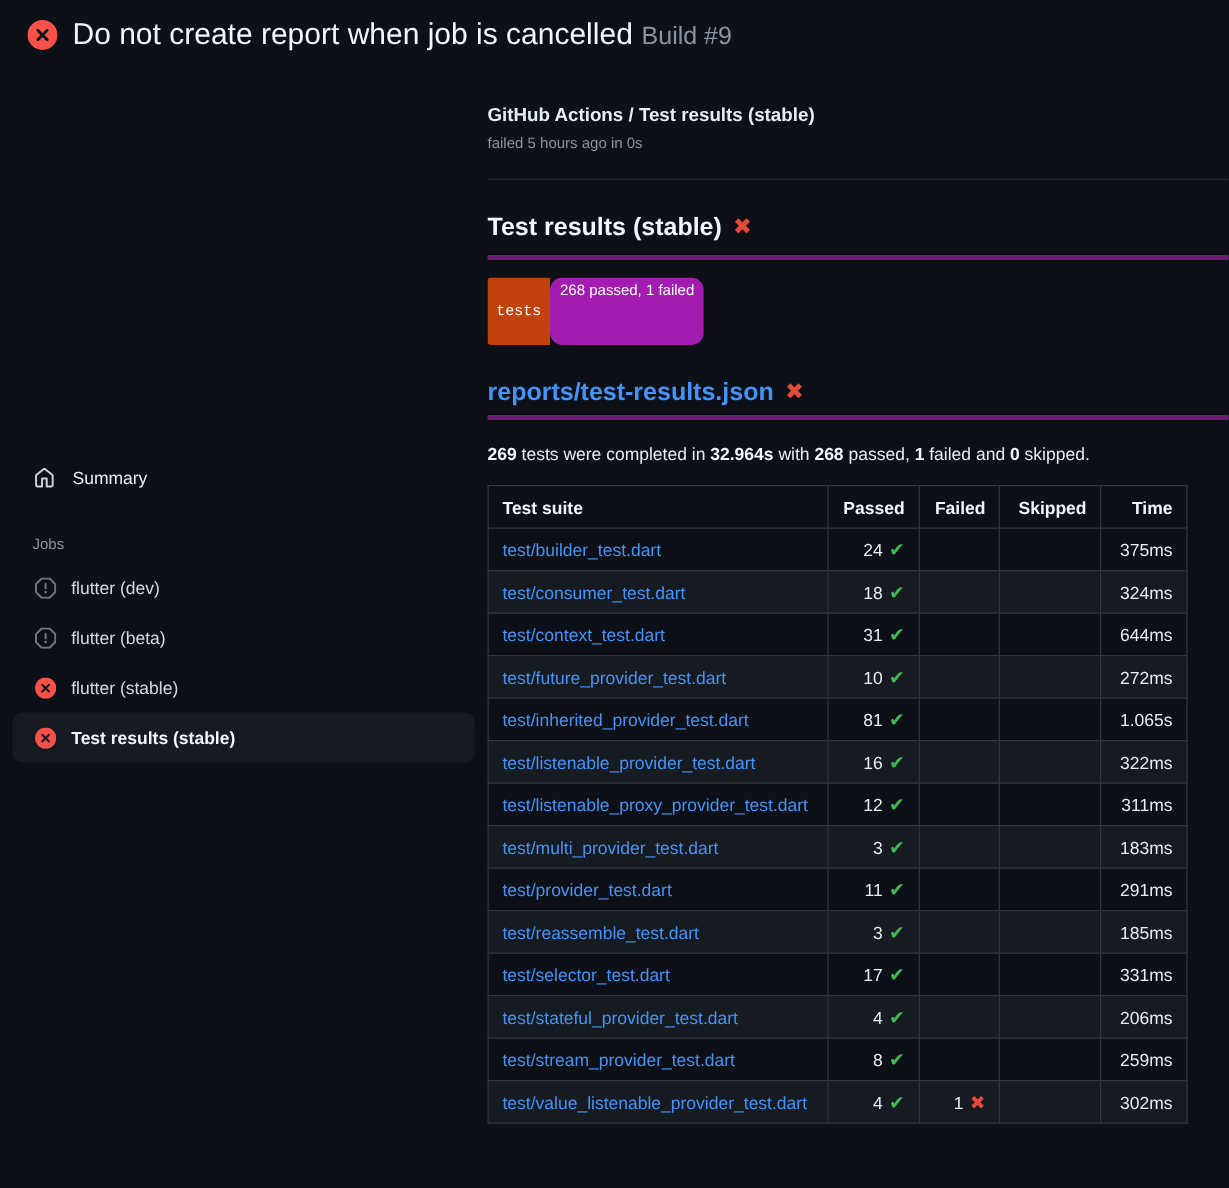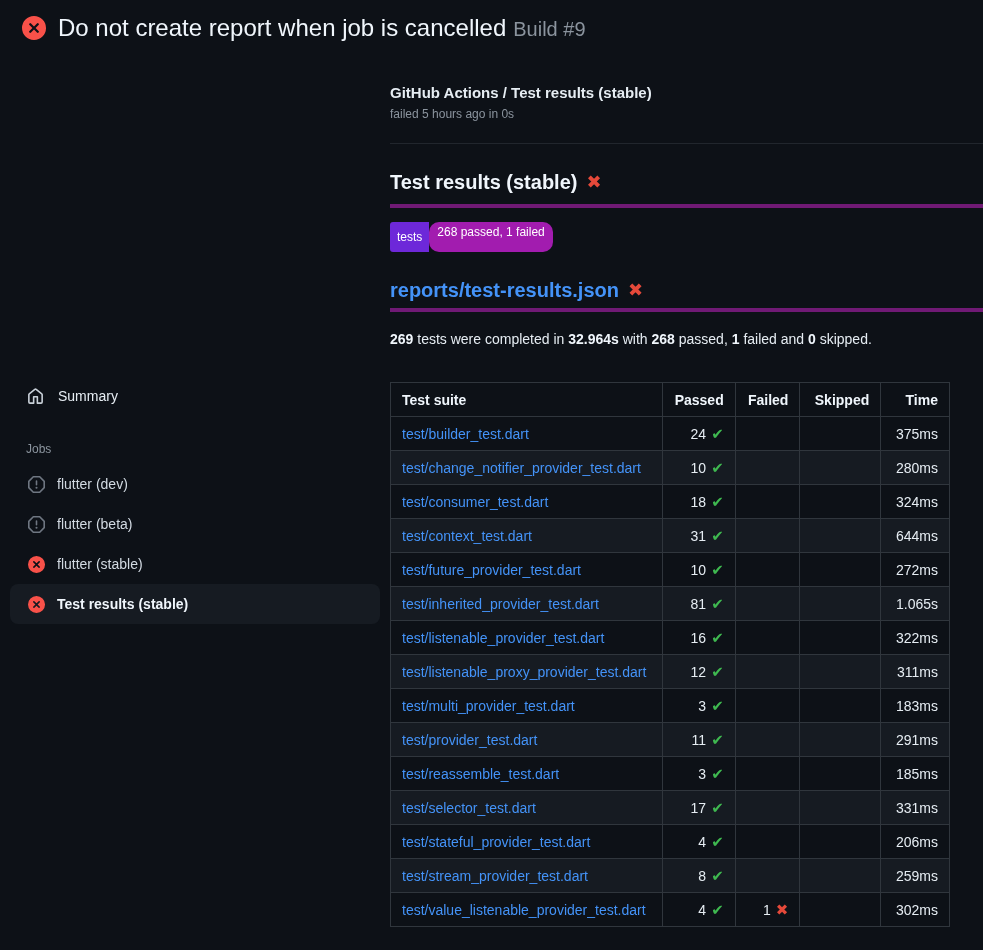--- a/index.html
+++ b/index.html
@@ -68,29 +68,29 @@
     color: #e5493a; font-weight: bold; font-size: 18px;
     margin-left: 9px; vertical-align: 1px;
   }
 
   
   .badge {
     display: inline-flex; margin-top: 14px;
     border-radius: 3px; overflow: hidden;
     font-size: 12px; line-height: 20px; color: #fff;
   }
-  .badge .badge-label { background: #6d28d9; padding: 5px 7px; }
+  .badge .badge-label { background: #c2410c; padding: 17px 7px; font-family: Liberation Mono, monospace; }
   .badge .badge-value { background: #a21caf; padding: 0 8px; border-radius: 10px; }
 
   .summary-line { margin-top: 19px; font-size: 14px; color: #e6edf3; }
   .summary-line b { color: #f0f6fc; }
 
   
   table.results {
-    margin-top: 35px;
+    margin-top: 17px;
     border-collapse: collapse;
     width: 560px;
     font-size: 14px;
   }
   table.results th, table.results td {
     border: 1px solid #30363d;
     height: 34px;
     padding: 0 11px;
     white-space: nowrap;
   }
@@ -195,27 +195,20 @@
       </thead>
       <tbody id="results-body">
           <tr>
             <td class="suite"><a href="#">test/builder_test.dart</a></td>
             <td class="num">24<span class="check icon-glyph">✔</span></td>
             <td class="num"></td>
             <td class="num"></td>
             <td class="num time">375ms</td>
           </tr>
           <tr>
-            <td class="suite"><a href="#">test/change_notifier_provider_test.dart</a></td>
-            <td class="num">10<span class="check icon-glyph">✔</span></td>
-            <td class="num"></td>
-            <td class="num"></td>
-            <td class="num time">280ms</td>
-          </tr>
-          <tr>
             <td class="suite"><a href="#">test/consumer_test.dart</a></td>
             <td class="num">18<span class="check icon-glyph">✔</span></td>
             <td class="num"></td>
             <td class="num"></td>
             <td class="num time">324ms</td>
           </tr>
           <tr>
             <td class="suite"><a href="#">test/context_test.dart</a></td>
             <td class="num">31<span class="check icon-glyph">✔</span></td>
             <td class="num"></td>

